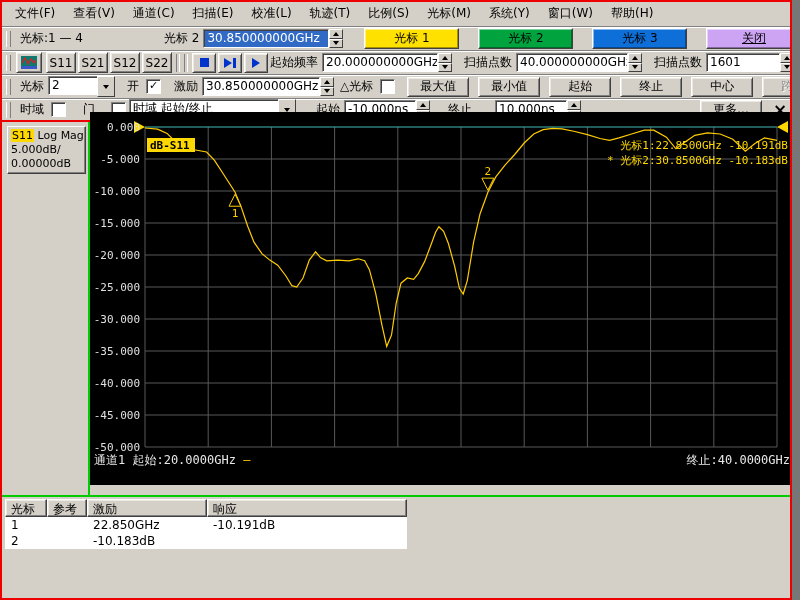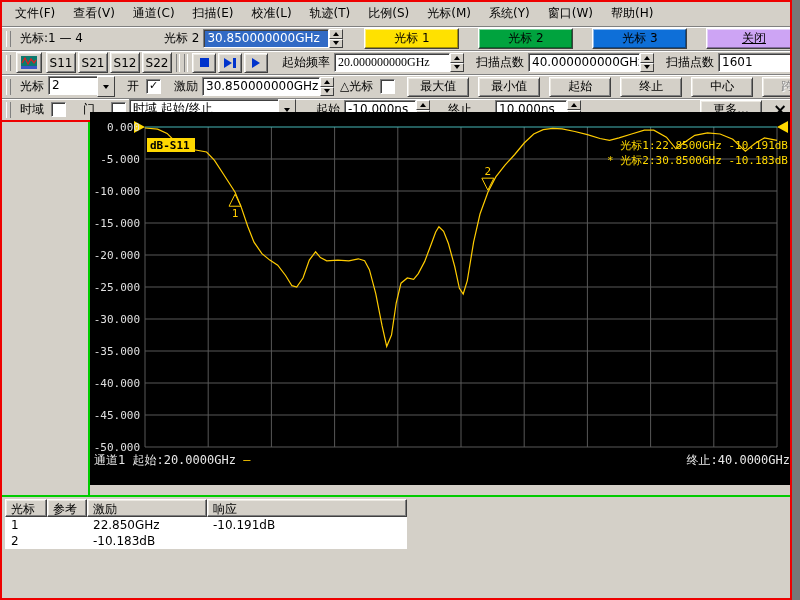--- a/index.html
+++ b/index.html
@@ -128,22 +128,22 @@
     <div class="btn" style="width:24px;">
         <span class="sqstop"></span>
       </div>
     <div class="btn" style="width:24px;margin-left:2px;">
         <span class="tri"></span>
         <span class="bar"></span>
       </div>
     <div class="btn" style="width:24px;margin-left:2px;">
         <span class="tri"></span>
       </div>
-    <span class="lbl" style="margin-left:14px;">起始频率</span>
-    <div class="field" style="width:108px;font-family:Liberation Serif, serif;">20.000000000GHz</div>
+    <span class="lbl" style="margin-left:2px;">起始频率</span>
+    <div class="field" style="width:108px;">20.000000000GHz</div>
     <div class="spin">
         <div>
           <span class="arr-up"></span>
         </div>
         <div>
           <span class="arr-dn"></span>
         </div>
       </div>
     <span class="lbl" style="margin-left:10px;">扫描点数</span>
     <div class="field" style="width:104px;">40.000000000GHz</div>
@@ -232,20 +232,25 @@
           <span class="arr-dn"></span>
         </div>
       </div>
     <div class="btn wide" style="margin-left:auto;">更多...</div>
     <div style="width:24px;height:20px;display:flex;align-items:center;justify-content:center;font-weight:bold;font-size:17px;margin:0 6px;">
         <span>×</span>
       </div>
   </div>
 
   <div id="redline" class="abs"></div>
+  <div id="tracebox" class="abs">
+    <div><span class="hl">S11</span><span> Log Mag</span></div>
+    <div>5.000dB/</div>
+    <div>0.00000dB</div>
+  </div>
   <div id="greenv" class="abs"></div>
   <div id="plotwrap" class="abs">
     <svg id="plot" width="708" height="373" viewBox="0 0 708 373">
         <rect x="0" y="0" width="708" height="373" fill="#000"></rect>
         <line x1="55" y1="15" x2="55" y2="335" stroke="#585858" stroke-width="1"></line>
         <line x1="118.2" y1="15" x2="118.2" y2="335" stroke="#585858" stroke-width="1"></line>
         <line x1="181.4" y1="15" x2="181.4" y2="335" stroke="#585858" stroke-width="1"></line>
         <line x1="244.6" y1="15" x2="244.6" y2="335" stroke="#585858" stroke-width="1"></line>
         <line x1="307.8" y1="15" x2="307.8" y2="335" stroke="#585858" stroke-width="1"></line>
         <line x1="371" y1="15" x2="371" y2="335" stroke="#585858" stroke-width="1"></line>

